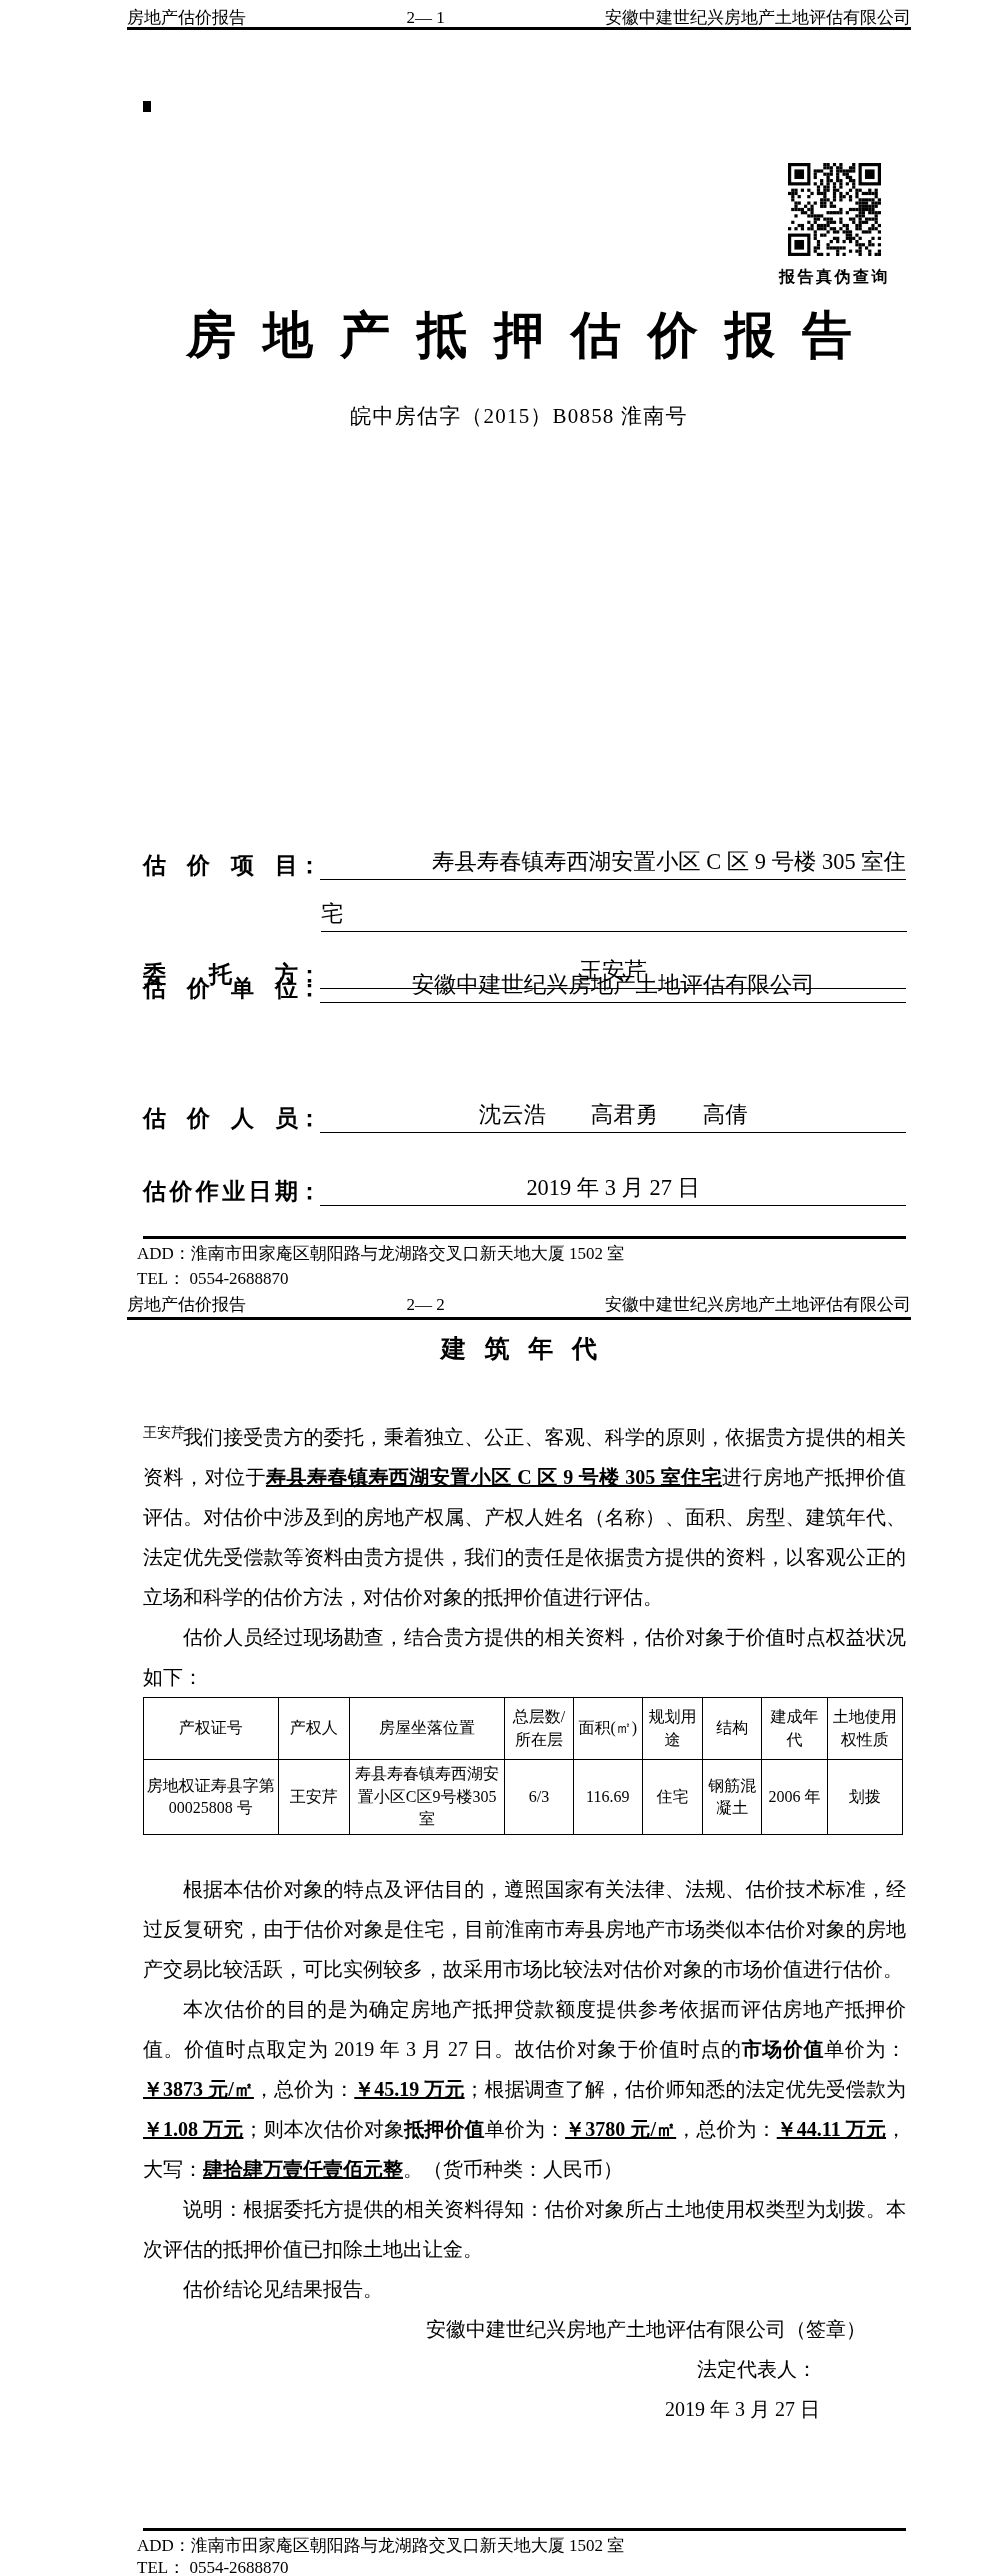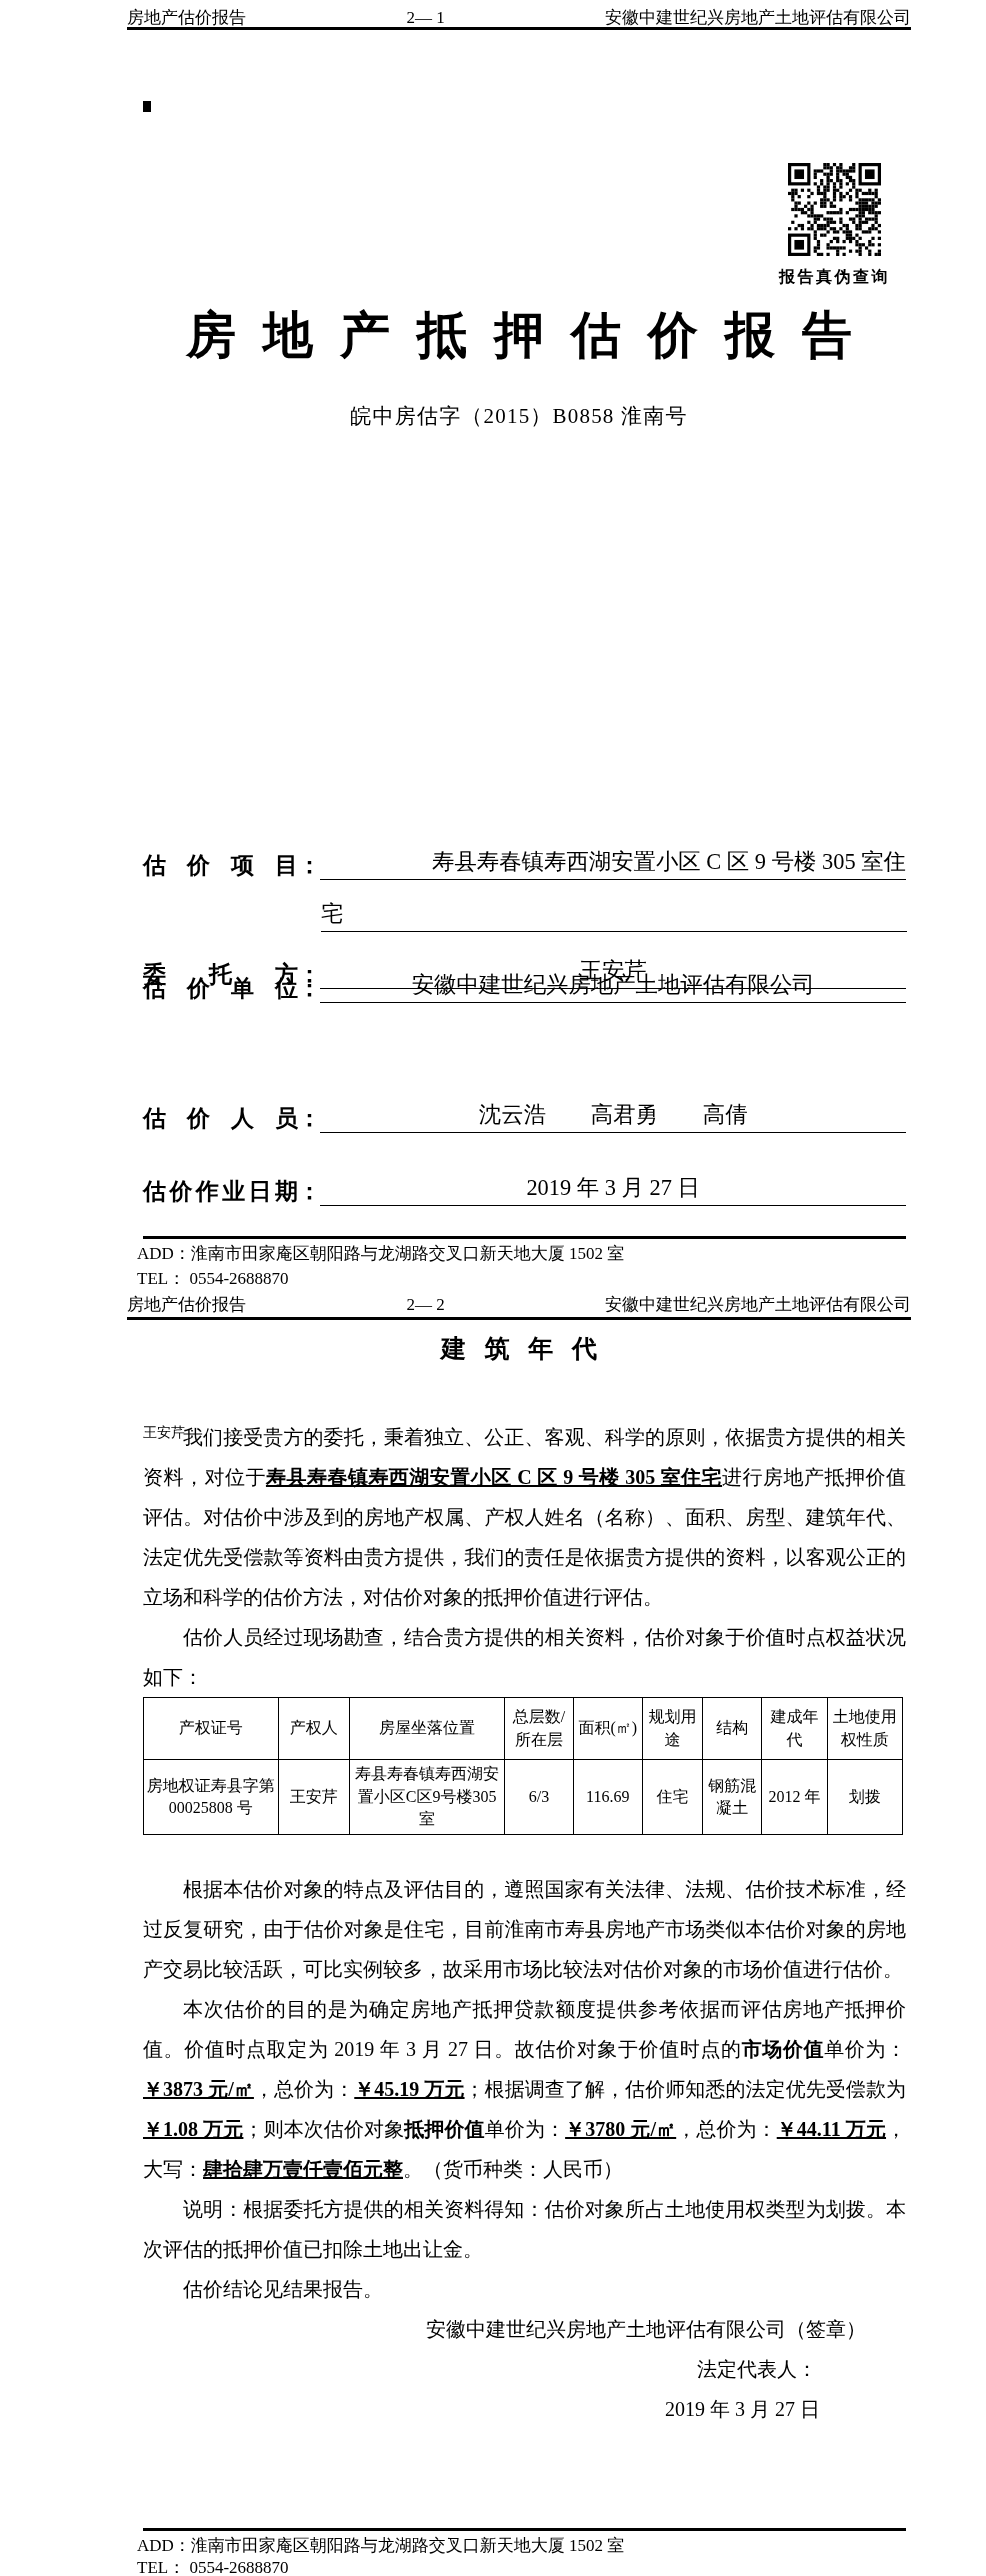--- a/index.html
+++ b/index.html
@@ -464,21 +464,21 @@
       </thead>
       <tbody>
         <tr>
           <td>房地权证寿县字第00025808 号</td>
           <td>王安芹</td>
           <td>寿县寿春镇寿西湖安置小区C区9号楼305室</td>
           <td>6/3</td>
           <td>116.69</td>
           <td>住宅</td>
           <td>钢筋混凝土</td>
-          <td>2012 年</td>
+          <td>2006 年</td>
           <td>划拨</td>
         </tr>
       </tbody>
     </table>
 
     <p>根据本估价对象的特点及评估目的，遵照国家有关法律、法规、估价技术标准，经过反复研究，由于估价对象是住宅，目前淮南市寿县房地产市场类似本估价对象的房地产交易比较活跃，可比实例较多，故采用市场比较法对估价对象的市场价值进行估价。</p>
     <p><span>本次估价的目的是为确定房地产抵押贷款额度提供参考依据而评估房地产抵押价值。价值时点取定为 2019 年 3 月 27 日。故估价对象于价值时点的</span><span style="font-weight: bold;">市场价值</span><span>单价为：</span><span style="font-weight: bold; text-decoration: underline;">￥3873 元/㎡</span><span>，总价为：</span><span style="font-weight: bold; text-decoration: underline;">￥45.19 万元</span><span>；根据调查了解，估价师知悉的法定优先受偿款为</span><span style="font-weight: bold; text-decoration: underline;">￥1.08 万元</span><span>；则本次估价对象</span><span style="font-weight: bold;">抵押价值</span><span>单价为：</span><span style="font-weight: bold; text-decoration: underline;">￥3780 元/㎡</span><span>，总价为：</span><span style="font-weight: bold; text-decoration: underline;">￥44.11 万元</span><span>，大写：</span><span style="font-weight: bold; text-decoration: underline;">肆拾肆万壹仟壹佰元整</span><span>。（货币种类：人民币）</span></p>
     <p>说明：根据委托方提供的相关资料得知：估价对象所占土地使用权类型为划拨。本次评估的抵押价值已扣除土地出让金。</p>
     <p>估价结论见结果报告。</p>
 

